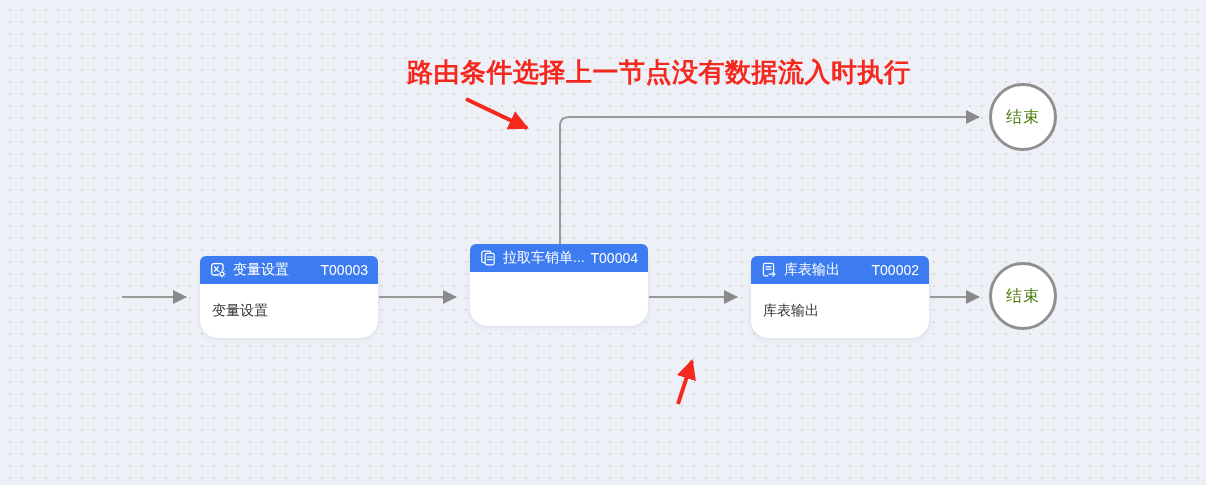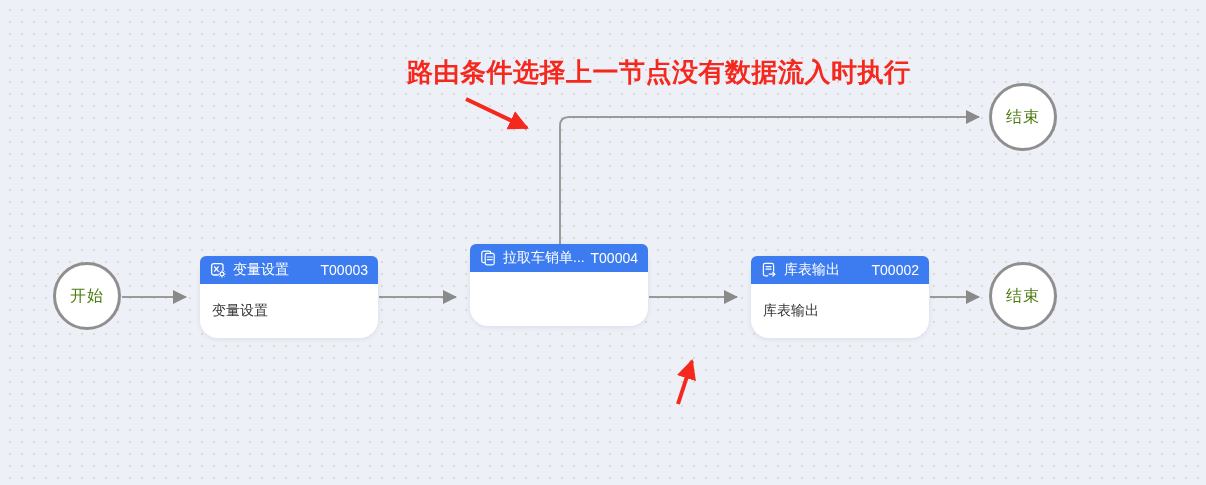--- a/index.html
+++ b/index.html
@@ -91,23 +91,20 @@
     <path d="M122,297 H186" fill="none" stroke="#9a9a9a" stroke-width="2" marker-end="url(#gray-arrow)"></path>
     <path d="M379,297 H456" fill="none" stroke="#9a9a9a" stroke-width="2" marker-end="url(#gray-arrow)"></path>
     <path d="M649,297 H737" fill="none" stroke="#9a9a9a" stroke-width="2" marker-end="url(#gray-arrow)"></path>
     <path d="M930,297 H979" fill="none" stroke="#9a9a9a" stroke-width="2" marker-end="url(#gray-arrow)"></path>
     <path d="M560,257 V126 Q560,117 569,117 H979" fill="none" stroke="#9a9a9a" stroke-width="2" marker-end="url(#gray-arrow)"></path>
 
     <path d="M466,99 L527,128" fill="none" stroke="#f5281e" stroke-width="4" marker-end="url(#red-arrow)"></path>
     <path d="M678,404 L692,361" fill="none" stroke="#f5281e" stroke-width="4" marker-end="url(#red-arrow)"></path>
   </svg>
 
-  <div class="terminal" style="left:53px;top:262px;">
-    <span>开始</span>
-  </div>
 
   <div class="node" style="left:200px;top:256px;">
     <div class="node-header">
       <span class="icon">
         <svg width="16" height="16" viewBox="0 0 16 16">
           <rect x="1.6" y="1.6" width="11.4" height="11.4" rx="2.2" fill="none" stroke="#ffffff" stroke-width="1.3"></rect>
           <path d="M4.6,4.8 L8.2,9.2 M8.2,4.8 L4.6,9.2" stroke="#ffffff" stroke-width="1.3" stroke-linecap="round"></path>
           <circle cx="12" cy="12" r="3.6" fill="#3c7cf0"></circle>
           <circle cx="12" cy="12" r="1.9" fill="none" stroke="#ffffff" stroke-width="1.1"></circle>
           <path d="M12,8.8 V9.8 M12,14.2 V15.2 M8.8,12 H9.8 M14.2,12 H15.2 M9.8,9.8 l0.7,0.7 M13.5,13.5 l0.7,0.7 M14.2,9.8 l-0.7,0.7 M10.5,13.5 l-0.7,0.7" stroke="#ffffff" stroke-width="1" stroke-linecap="round"></path>

